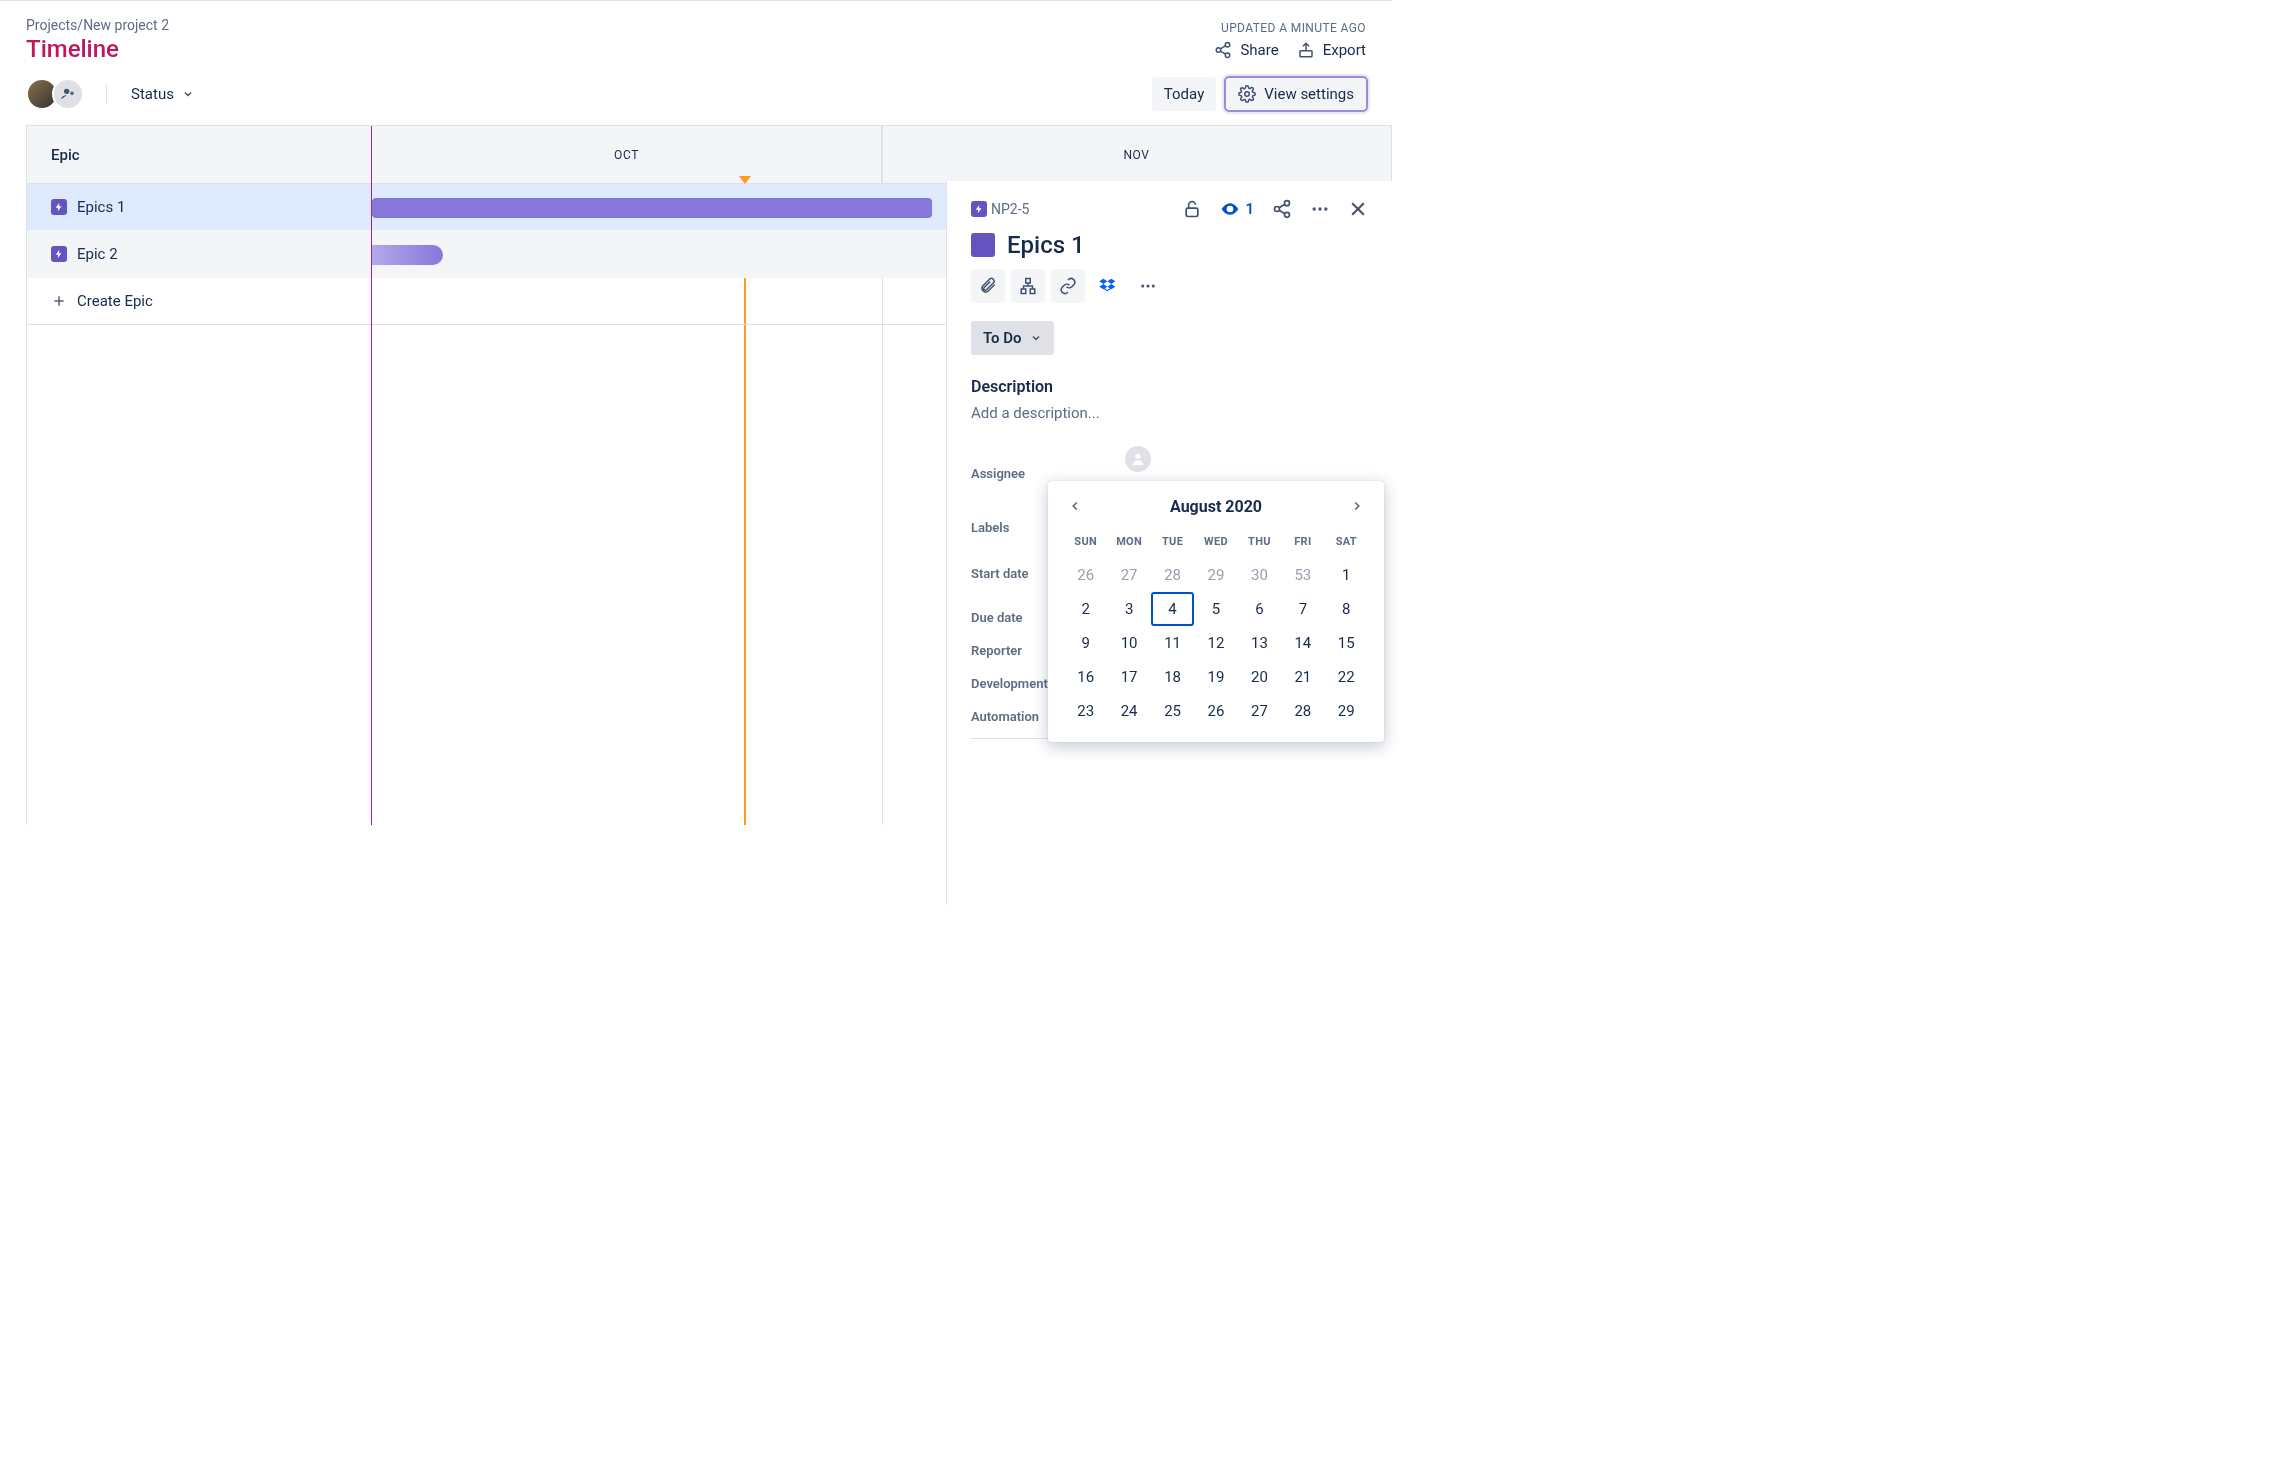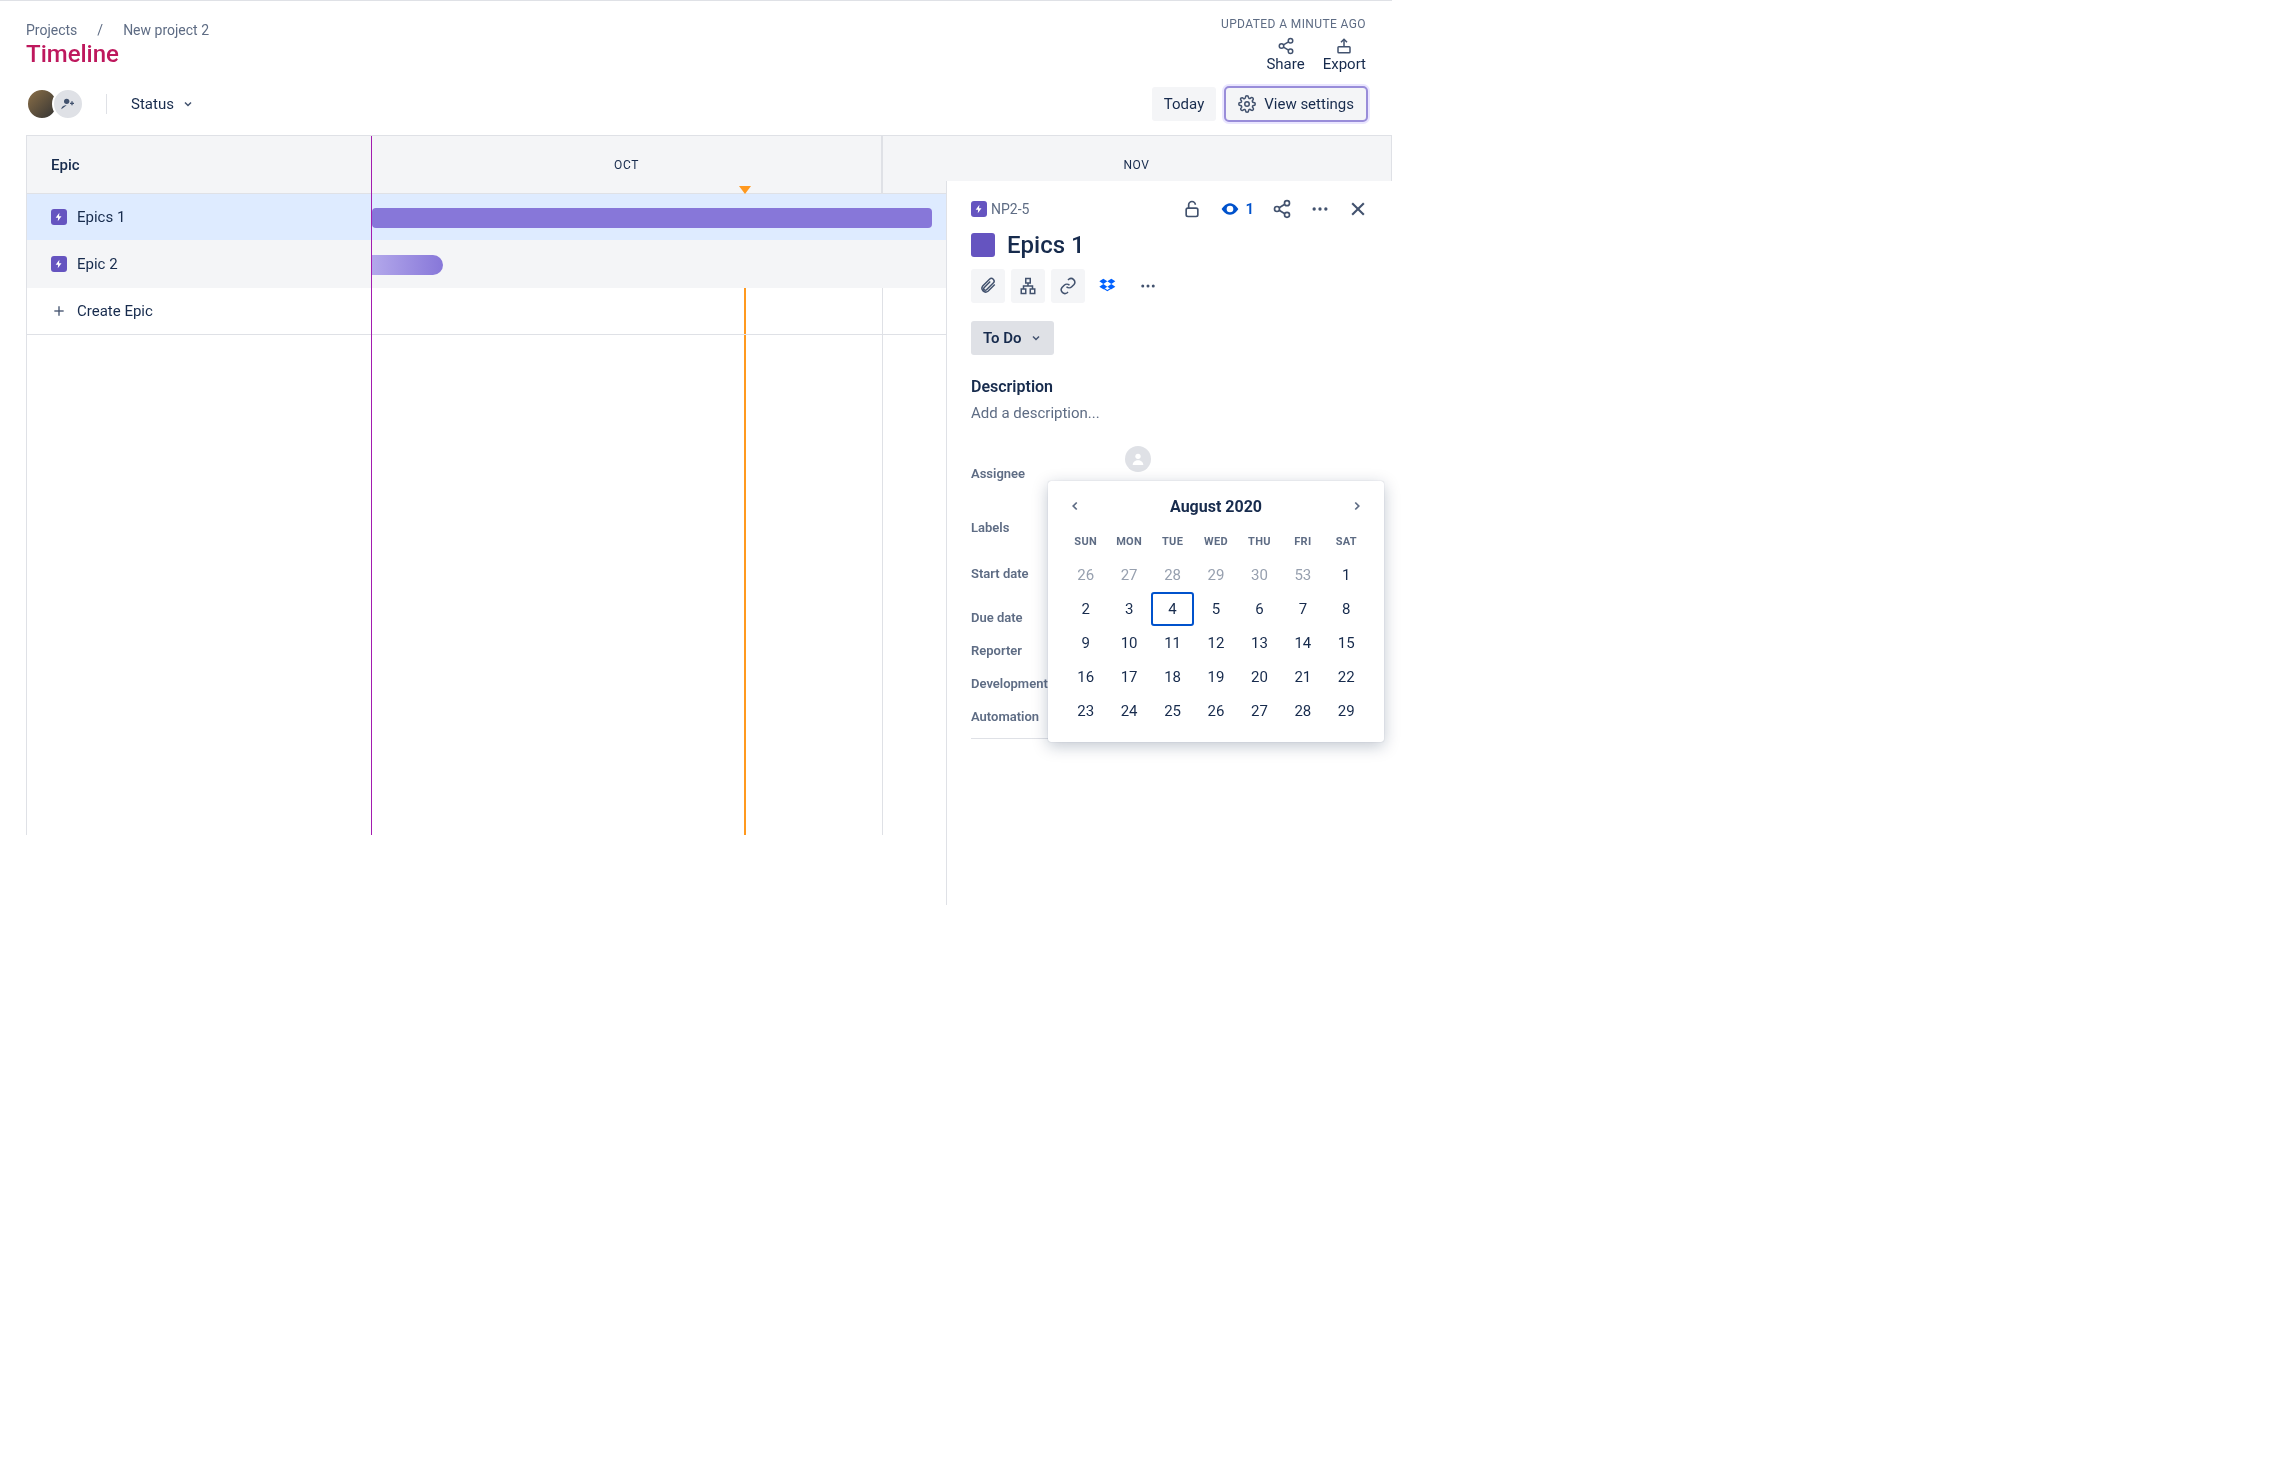--- a/index.html
+++ b/index.html
@@ -1,27 +1,27 @@
 <!DOCTYPE html>
 <html><head>
 <meta charset="utf-8">
 <style>
 * { box-sizing: border-box; margin: 0; padding: 0; font-family: -apple-system, BlinkMacSystemFont, "Segoe UI", Roboto, Helvetica, Arial, sans-serif; }
 body { background: #fff; color: #172B4D; font-size: 14px; }
 .page { width: 1392px; height: 905px; position: relative; border-top: 1px solid #dfe1e6; }
 
 .header { padding: 16px 26px 0 26px; }
-.breadcrumb { display: flex; align-items: center; gap: 20px; color: #5E6C84; font-size: 14px; margin-bottom: 2px; }
+.breadcrumb { display: flex; align-items: center; gap: 0; color: #5E6C84; font-size: 14px; margin-bottom: 2px; }
 .breadcrumb a { color: #5E6C84; cursor: pointer; }
 .header-row { display: flex; align-items: center; justify-content: space-between; }
 h1.title { font-size: 24px; font-weight: 500; color: #be185d; }
 .header-meta { text-align: right; }
 .updated { color: #5E6C84; font-size: 12px; letter-spacing: .4px; margin-bottom: 6px; }
 .share-export { display: flex; gap: 18px; align-items: center; justify-content: flex-end; margin-top: 4px; }
-.share-export .btn-plain { display: inline-flex; align-items: center; font-size: 15px; color: #172B4D; cursor: pointer; flex-direction: column; }
+.share-export .btn-plain { display: inline-flex; align-items: center; gap: 8px; font-size: 15px; color: #172B4D; cursor: pointer; }
 
 .toolbar { display: flex; align-items: center; justify-content: space-between; padding: 14px 26px 14px 26px; }
 .toolbar-left { display:flex; align-items:center; gap:12px; }
 .avatars { display: flex; align-items:center; }
 .avatar { width: 32px; height:32px; border-radius:50%; background:#8993A4; border:2px solid #fff; }
 .avatar.user { background: linear-gradient(135deg,#8b6f47,#333); }
 .avatar.add { background:#dfe1e6; display:flex; align-items:center; justify-content:center; margin-left:-6px; color:#42526E; }
 .divider-v { width:1px; height:20px; background:#dfe1e6; margin: 0 4px 0 10px;}
 .status-filter { display:inline-flex; align-items:center; gap:8px; color:#172B4D; font-size:15px; cursor:pointer; padding:6px 8px; border-radius:3px;}
 .toolbar-right { display:flex; gap:10px; align-items:center; }

